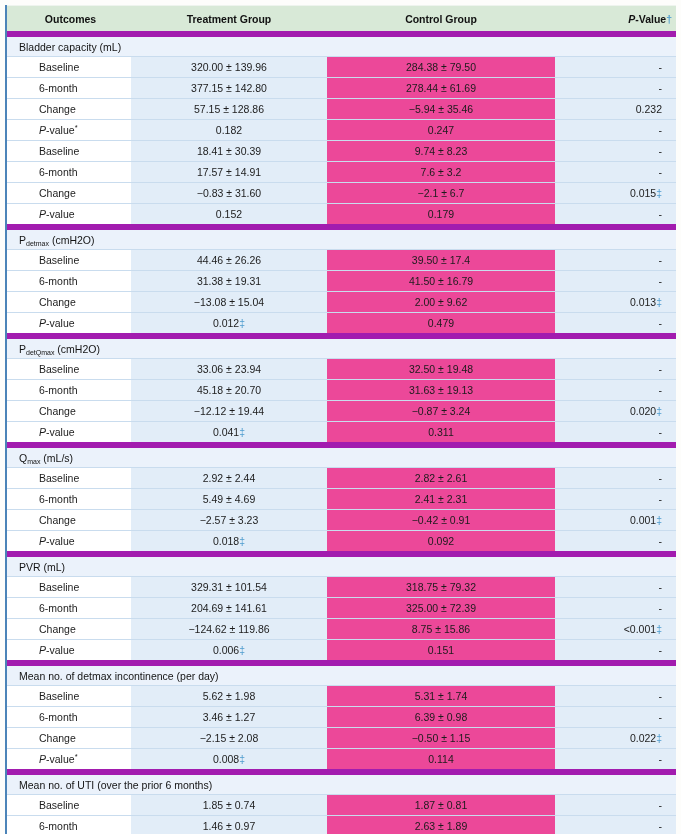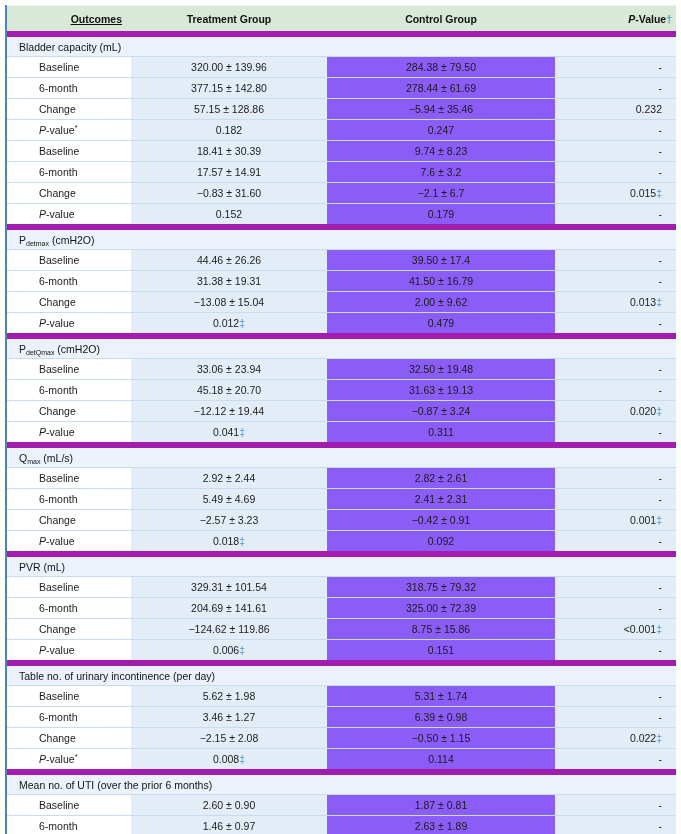--- a/index.html
+++ b/index.html
@@ -5,32 +5,32 @@
   html,body{margin:0;padding:0;width:681px;height:834px;overflow:hidden;background:#fdfdfb;}
   body{font-family:"Liberation Sans", sans-serif;color:#1c1c1c;-webkit-font-smoothing:antialiased;}
   .page{padding:5px 5px 0 5px;}
   .frame{border-left:2px solid #4c84b8;border-right:2px solid #4c84b8;border-bottom:3px solid #4c84b8;}
   .titlebar{background:#4c84b8;color:#ffffff;font-size:11px;line-height:13px;padding:5px 9px 5px 9px;letter-spacing:.1px;}
   .titlebar .bold{font-weight:bold;margin-right:3px;}
   table{width:100%;border-collapse:collapse;table-layout:fixed;}
   col.c1{width:124px;} col.c2{width:196px;} col.c3{width:228px;} col.c4{width:121px;}
   thead th{background:#d8e9d7;border-top:1px solid #eef4ee;border-bottom:2px solid #4c84b8;
     font-size:10.5px;font-weight:bold;padding:7px 9px 6px 9px;color:#111;}
-  thead th.h1{text-align:right;padding-left:12px;text-decoration:underline;}
+  thead th.h1{text-align:center;padding-left:12px;}
   thead th.h2,thead th.h3{text-align:center;}
   thead th.h4{text-align:right;padding-right:4px;}
   .ital{font-style:italic;}
   .dg{color:#4f9dce;}
   tr.section-row td{background:#ebf2fb;font-size:10.5px;padding:4px 8px 3px 12px;
     border-top:6px solid #a21caf;color:#141414;}
   tr.data-row td{font-size:10.5px;height:18px;line-height:13px;padding-top:1px;padding-bottom:1px;
     border-top:1px solid #c9dcee;}
   td.cl{background:#ffffff;text-align:left;padding-left:32px;}
   td.ct{background:#e2edf8;text-align:center;}
-  td.cc{background:#8b5cf6;text-align:center;}
+  td.cc{background:#ec4899;text-align:center;}
   td.cp{background:#e2edf8;text-align:right;padding-right:14px;}
   sub{font-size:7px;vertical-align:-2px;line-height:0;}
   sup{font-size:7.5px;vertical-align:4px;line-height:0;}
 </style>
 </head>
 <body>
 
 <div class="page">
   <div class="frame">
     <table>
@@ -202,21 +202,21 @@
             <td class="cc">8.75 ± 15.86</td>
             <td class="cp">&lt;0.001<span class="dg">‡</span></td>
           </tr>
           <tr class="data-row">
             <td class="cl"><span class="ital">P</span>-value</td>
             <td class="ct">0.006<span class="dg">‡</span></td>
             <td class="cc">0.151</td>
             <td class="cp">-</td>
           </tr>
           <tr class="section-row">
-            <td colspan="4"><span>Table no. of urinary incontinence (per day)</span></td>
+            <td colspan="4"><span>Mean no. of detmax incontinence (per day)</span></td>
           </tr>
           <tr class="data-row">
             <td class="cl">Baseline</td>
             <td class="ct">5.62 ± 1.98</td>
             <td class="cc">5.31 ± 1.74</td>
             <td class="cp">-</td>
           </tr>
           <tr class="data-row">
             <td class="cl">6-month</td>
             <td class="ct">3.46 ± 1.27</td>
@@ -233,21 +233,21 @@
             <td class="cl"><span class="ital">P</span>-value<sup>*</sup></td>
             <td class="ct">0.008<span class="dg">‡</span></td>
             <td class="cc">0.114</td>
             <td class="cp">-</td>
           </tr>
           <tr class="section-row">
             <td colspan="4"><span>Mean no. of UTI (over the prior 6 months)</span></td>
           </tr>
           <tr class="data-row">
             <td class="cl">Baseline</td>
-            <td class="ct">2.60 ± 0.90</td>
+            <td class="ct">1.85 ± 0.74</td>
             <td class="cc">1.87 ± 0.81</td>
             <td class="cp">-</td>
           </tr>
           <tr class="data-row">
             <td class="cl">6-month</td>
             <td class="ct">1.46 ± 0.97</td>
             <td class="cc">2.63 ± 1.89</td>
             <td class="cp">-</td>
           </tr>
         </tbody>

